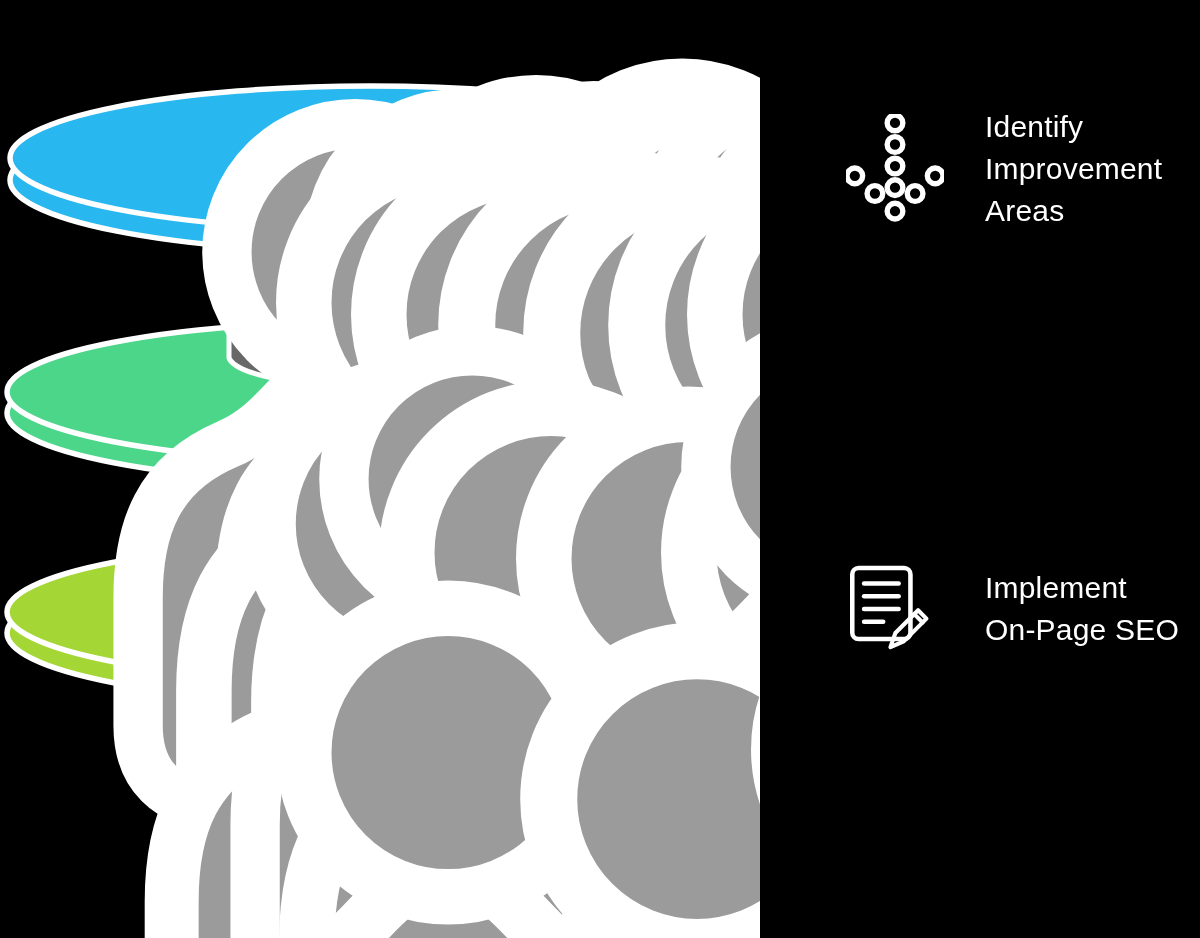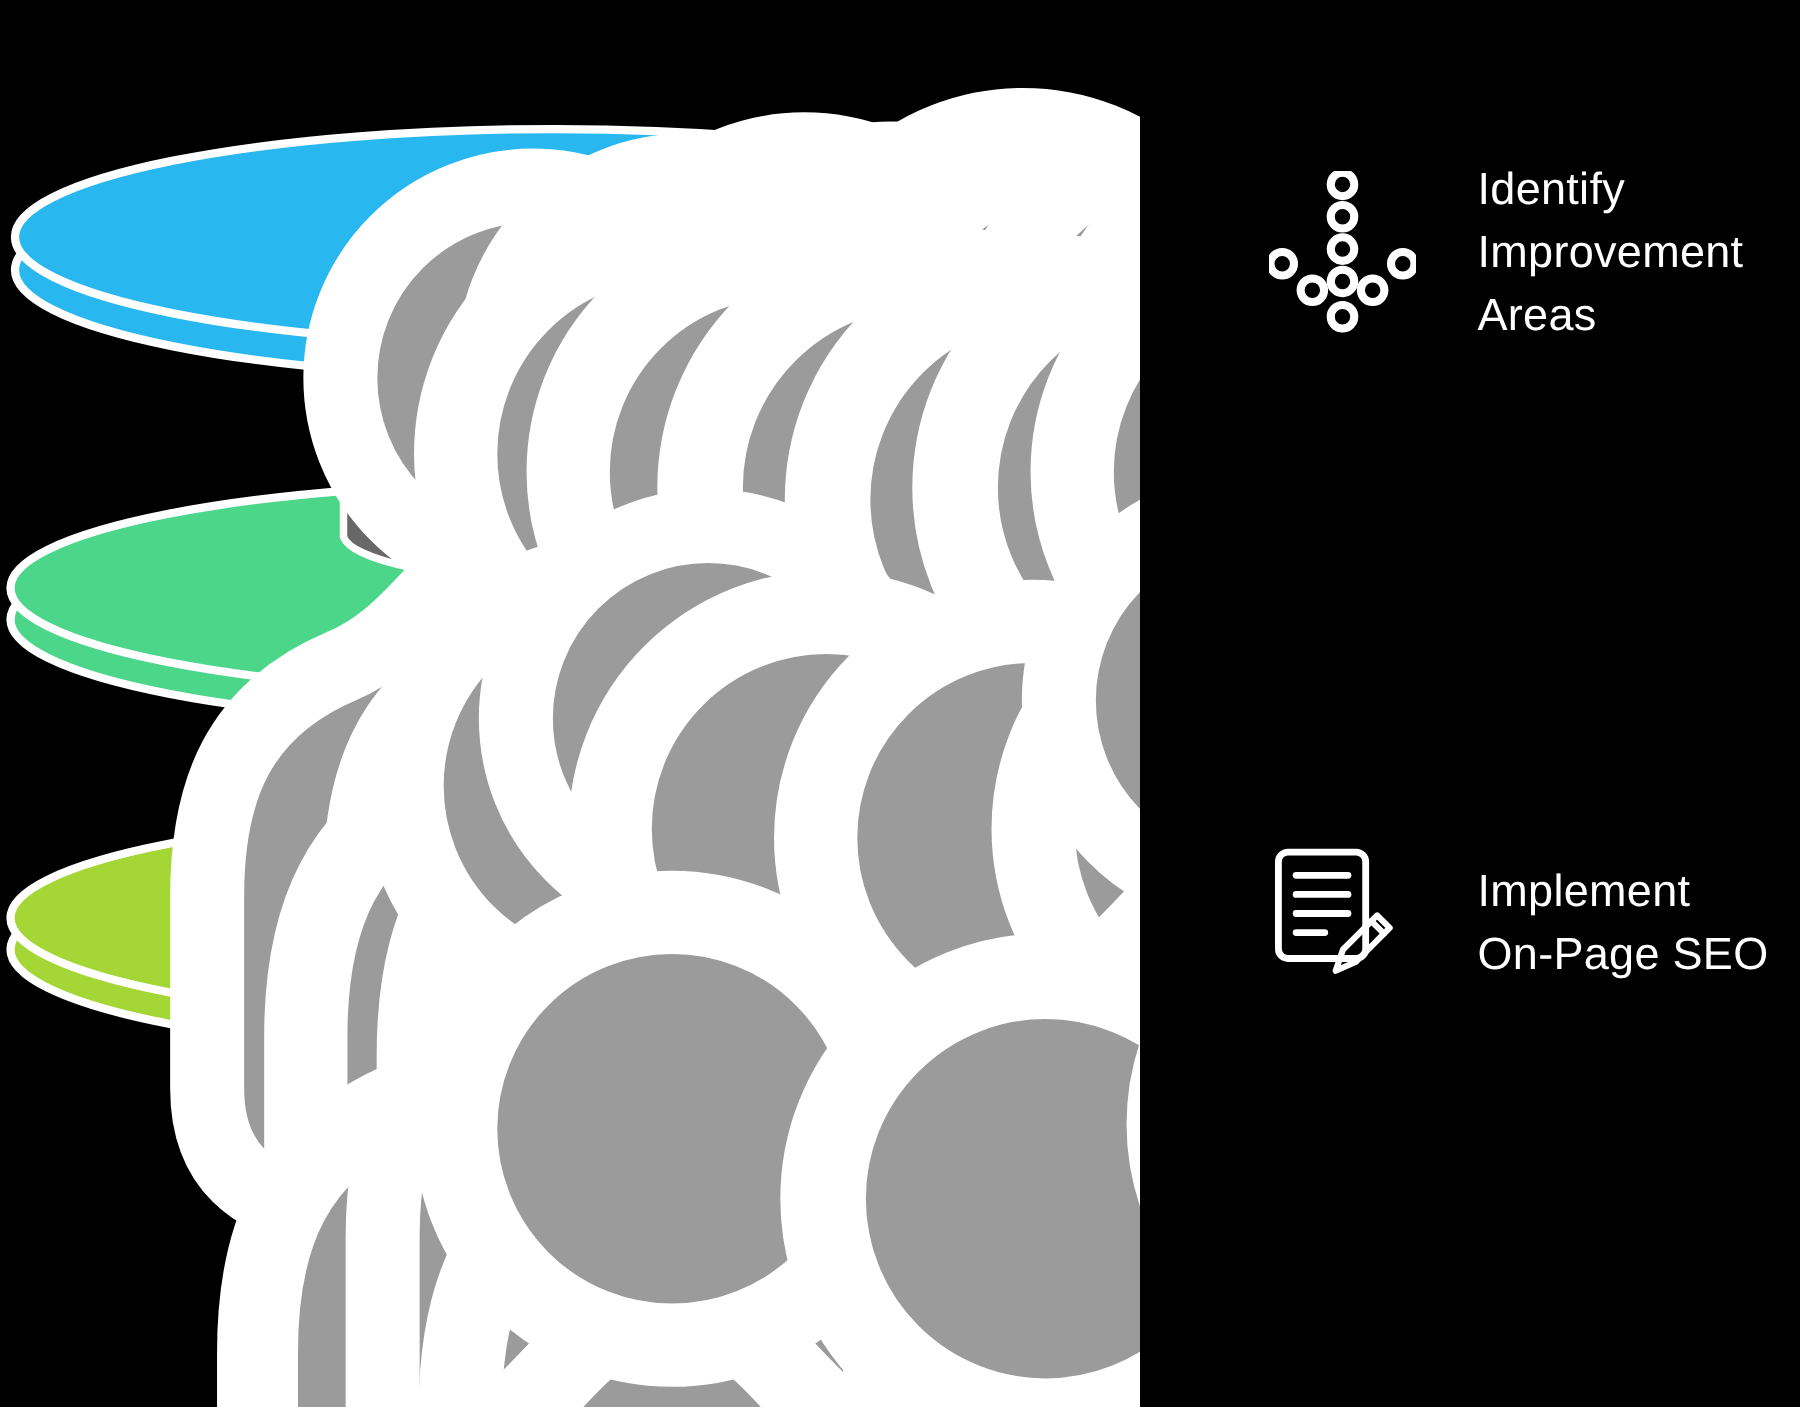--- a/index.html
+++ b/index.html
@@ -111,21 +111,21 @@
             <circle cx="50" cy="99" r="8"></circle>
           </g>
         </svg>
       </div>
       <div class="step-label">Identify
 Improvement
 Areas</div>
     </div>
 
 
-    <div class="step-row" style="top:560px;align-items:flex-end;">
+    <div class="step-row" style="top:560px;">
       <div class="step-icon">
         <svg width="106" height="98" viewBox="0 0 110 100">
           <g class="icon-stroke" style="stroke-width:5;">
             <rect x="8" y="5" width="64" height="78" rx="7"></rect>
             <path d="M21,22 L59,22"></path>
             <path d="M21,36 L59,36"></path>
             <path d="M21,50 L59,50"></path>
             <path d="M21,64 L42,64"></path>
           </g>
           <g class="icon-stroke" style="stroke-width:4.5;">

